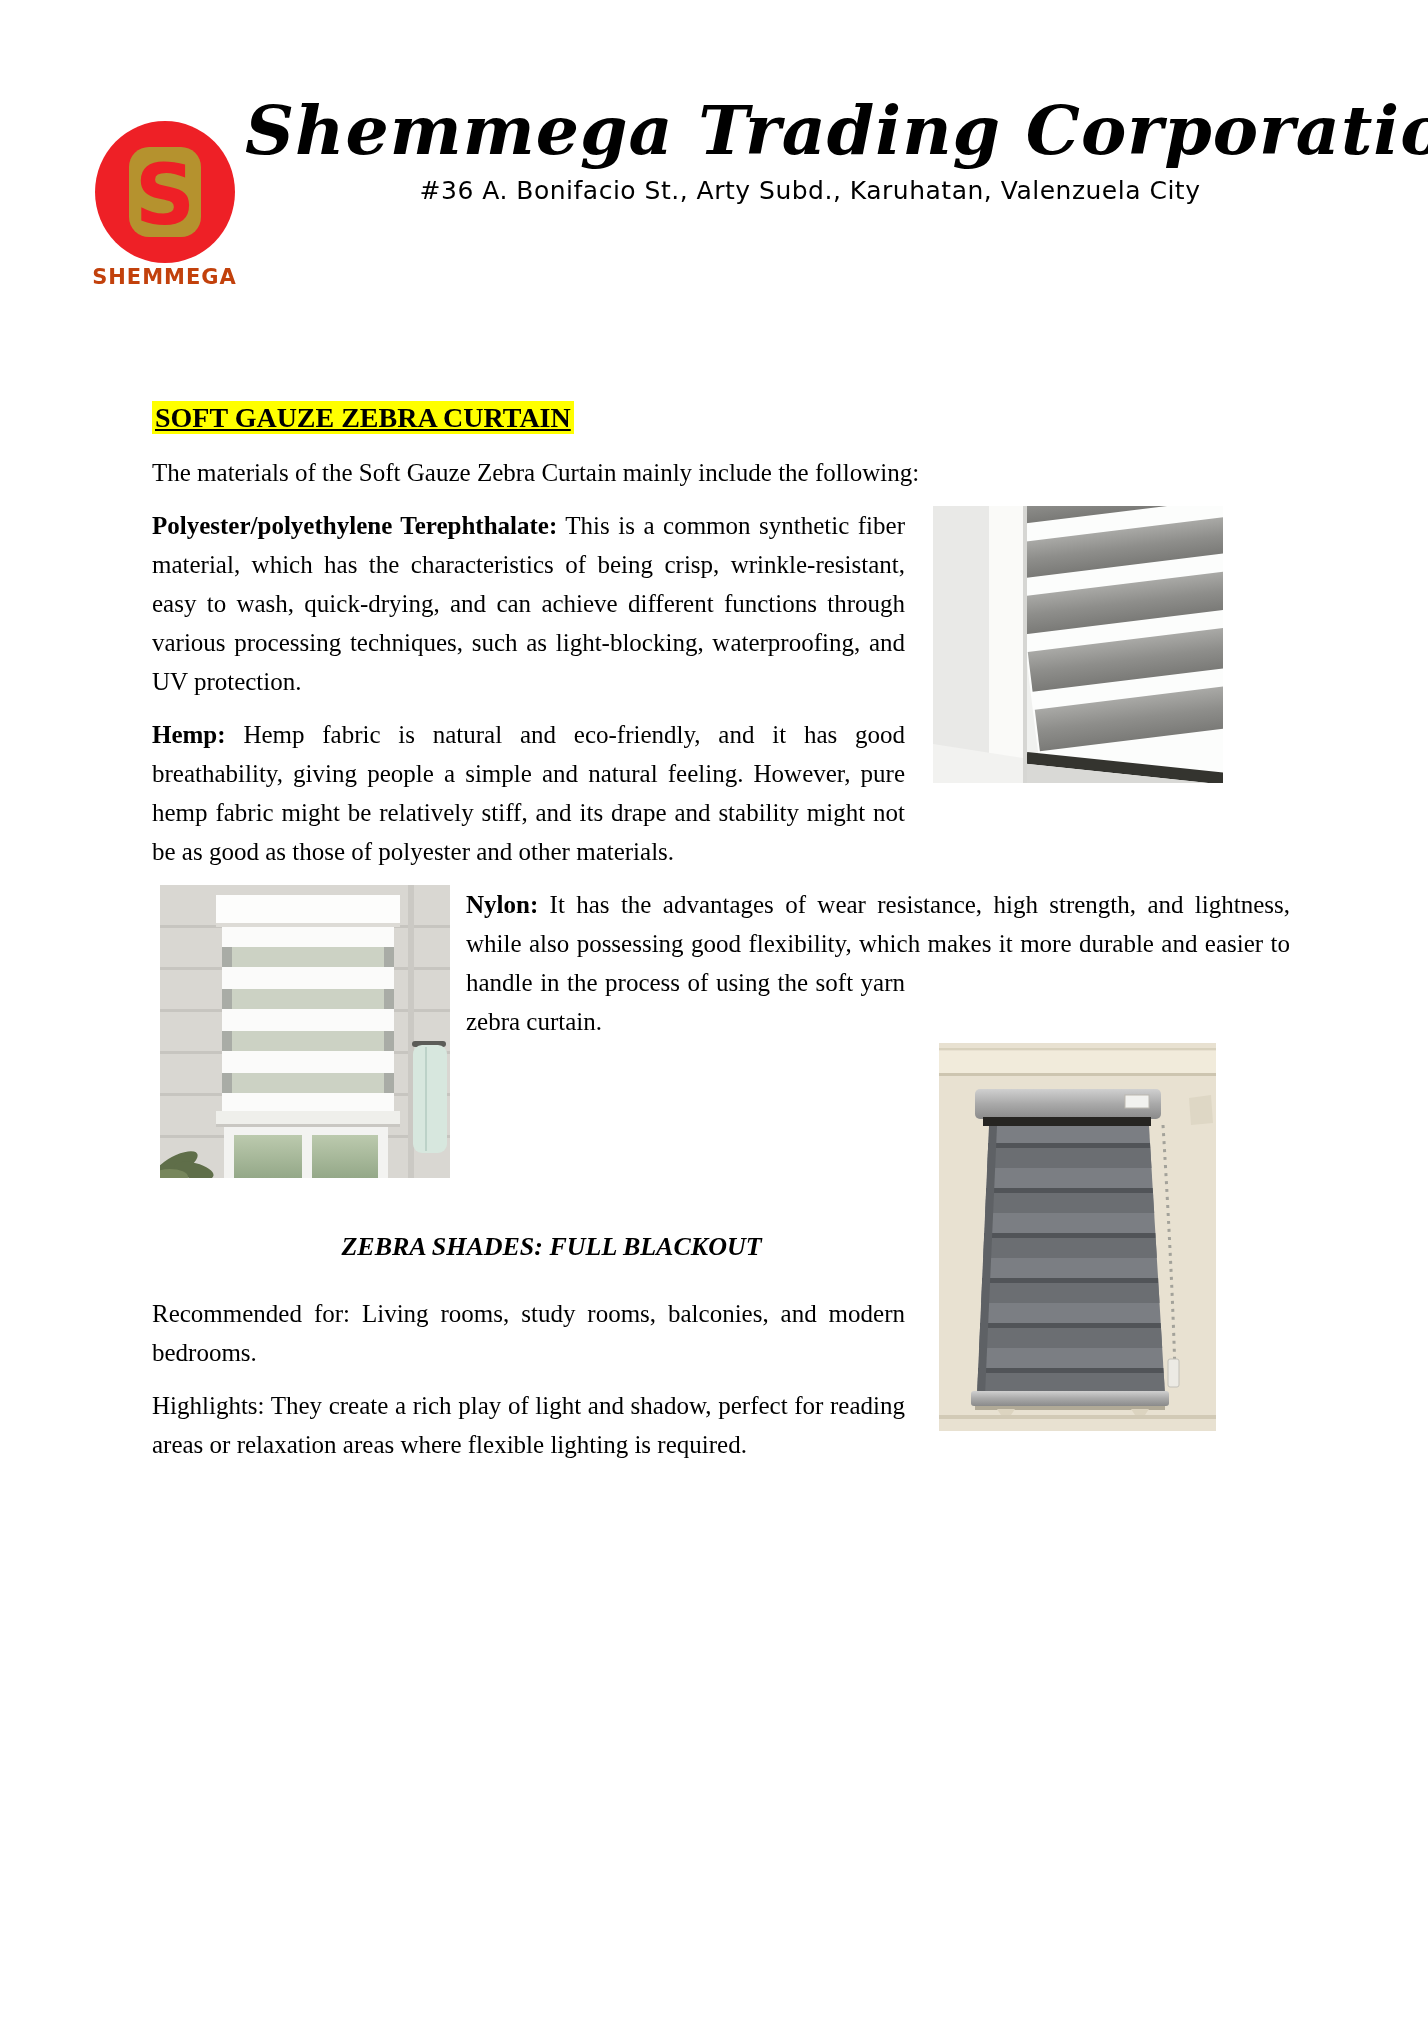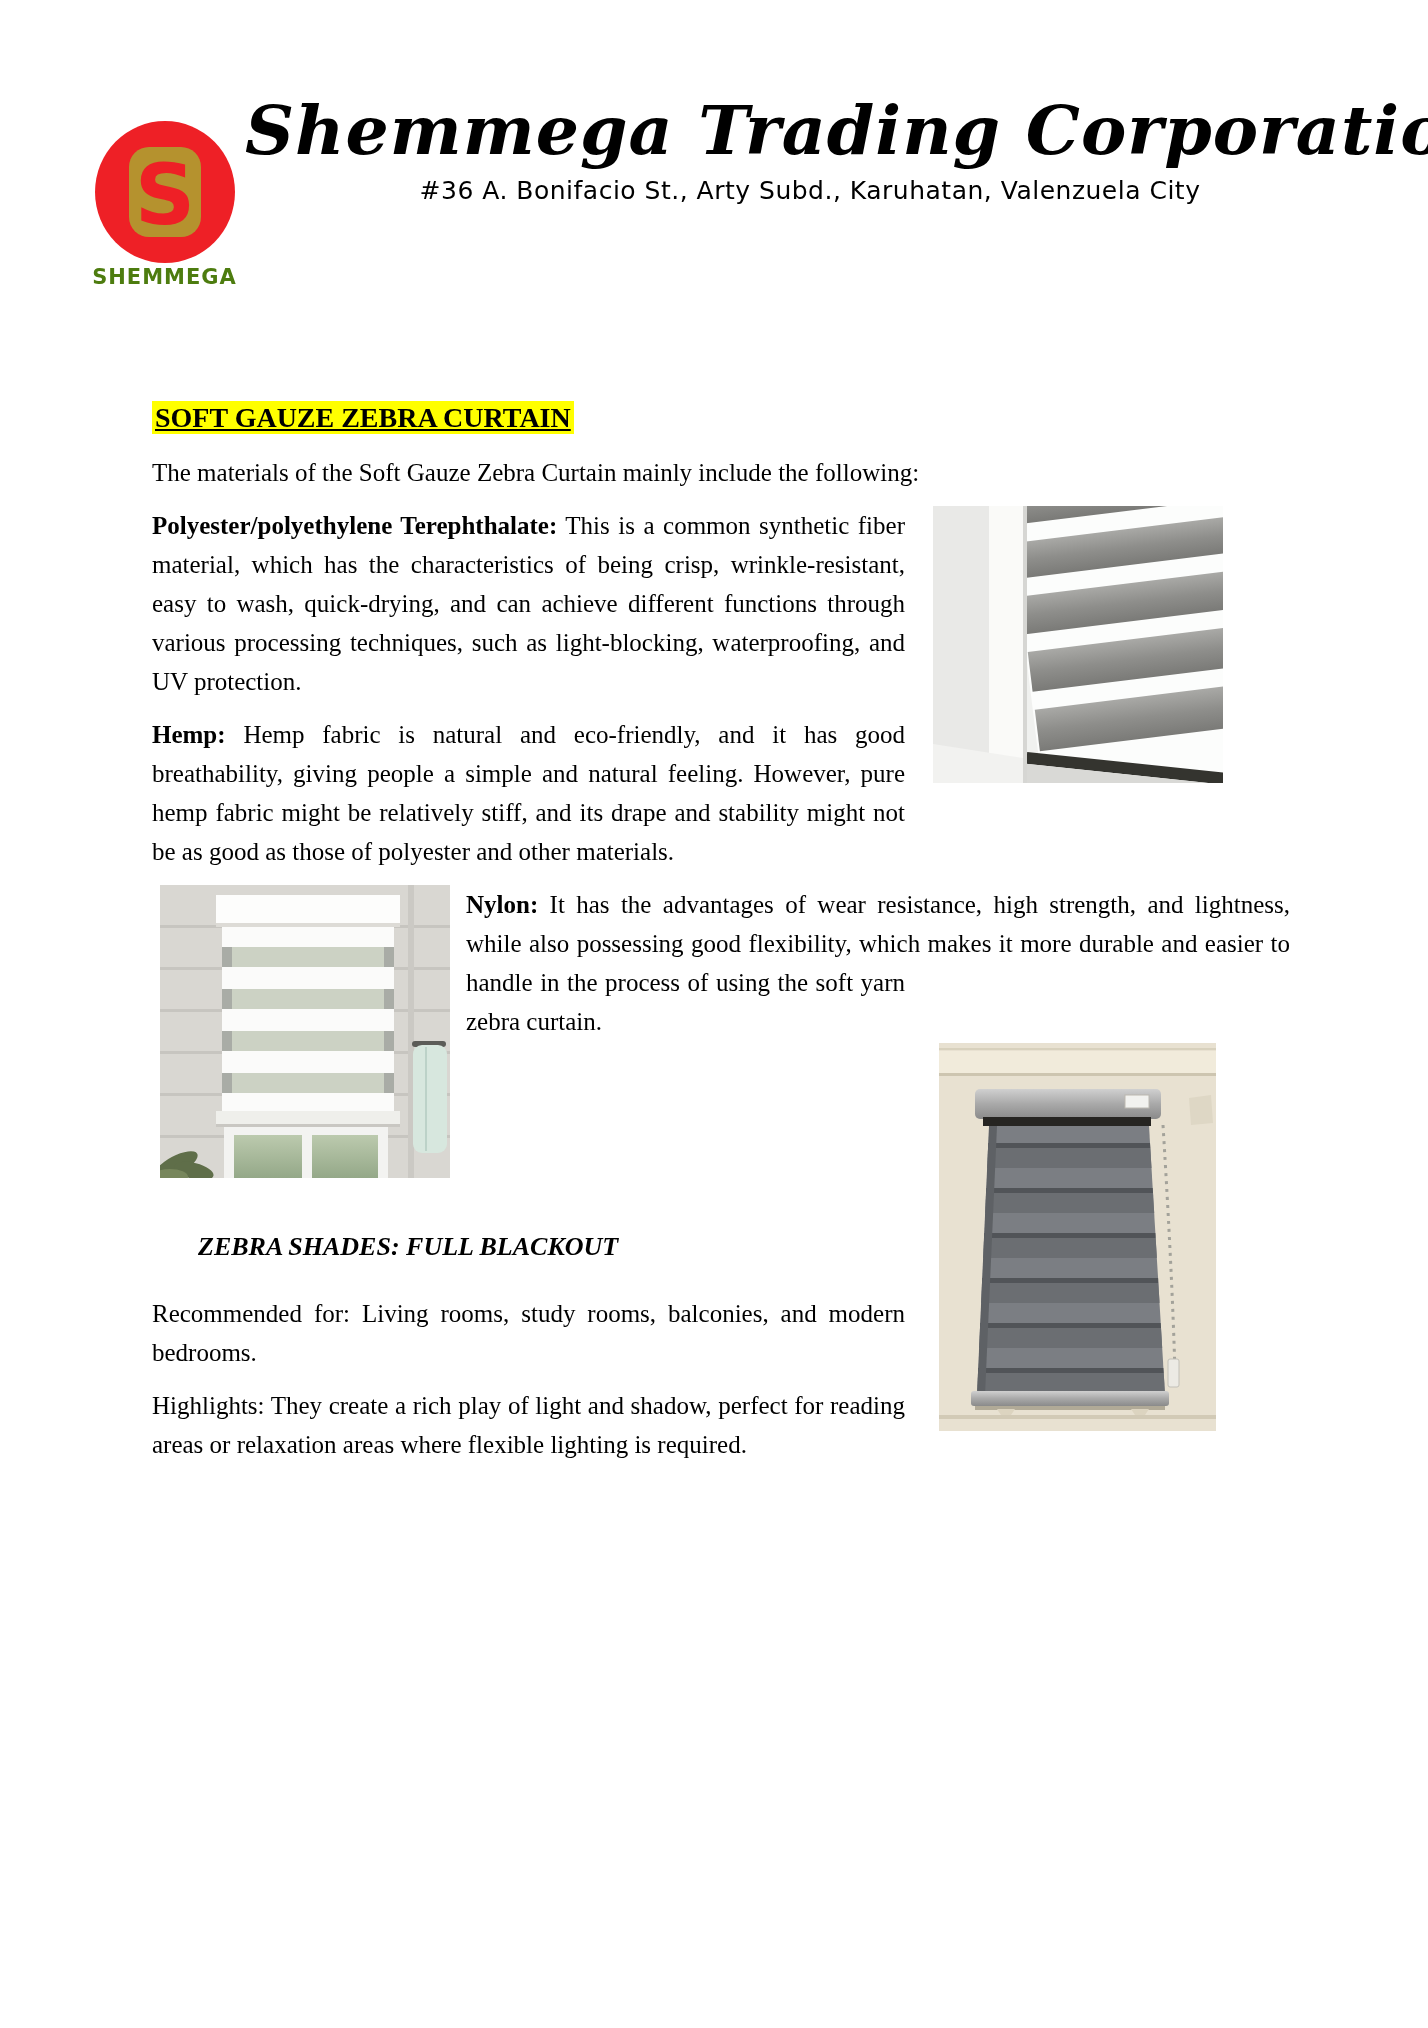--- a/index.html
+++ b/index.html
@@ -16,21 +16,21 @@
 
   
   .letterhead { position: relative; height: 340px; }
   .logo-block { position: absolute; left: 82px; top: 120px; width: 165px; text-align: center; }
   .logo-caption {
     margin-top: -4px;
     font-family: "DejaVu Sans", sans-serif;
     font-weight: 800;
     font-size: 21px;
     letter-spacing: 1px;
-    color: #4d7c0f;
+    color: #c2410c;
   }
   .header-text { position: absolute; left: 245px; top: 88px; width: 1130px; text-align: center; }
   .company-name {
     font-family: "DejaVu Serif", serif;
     font-style: italic;
     font-weight: bold;
     font-size: 68px;
     line-height: 1.25;
     white-space: nowrap;
     letter-spacing: 1px;
@@ -58,20 +58,21 @@
   }
   p { margin: 0 0 14px; }
   .body-p { text-align: justify; }
   .lead { font-weight: bold; }
   .subhead {
     font-weight: bold;
     font-style: italic;
     font-size: 26px;
     line-height: 39px;
     margin: 0 0 28px 46px;
+    text-align: center;
   }
   .subhead-1 { margin-top: 186px; }
   .subhead-2 { margin-top: 22px; }
   .highlights-p { margin-top: 12px; }
 
   
   .photo { display: block; }
   .photo svg { display: block; }
   .photo-closeup  { float: right; width: 290px; height: 277px; margin: 0 67px 52px 28px; }
   .photo-window   { float: left;  width: 290px; height: 293px; margin: 0 16px 10px 8px; }

